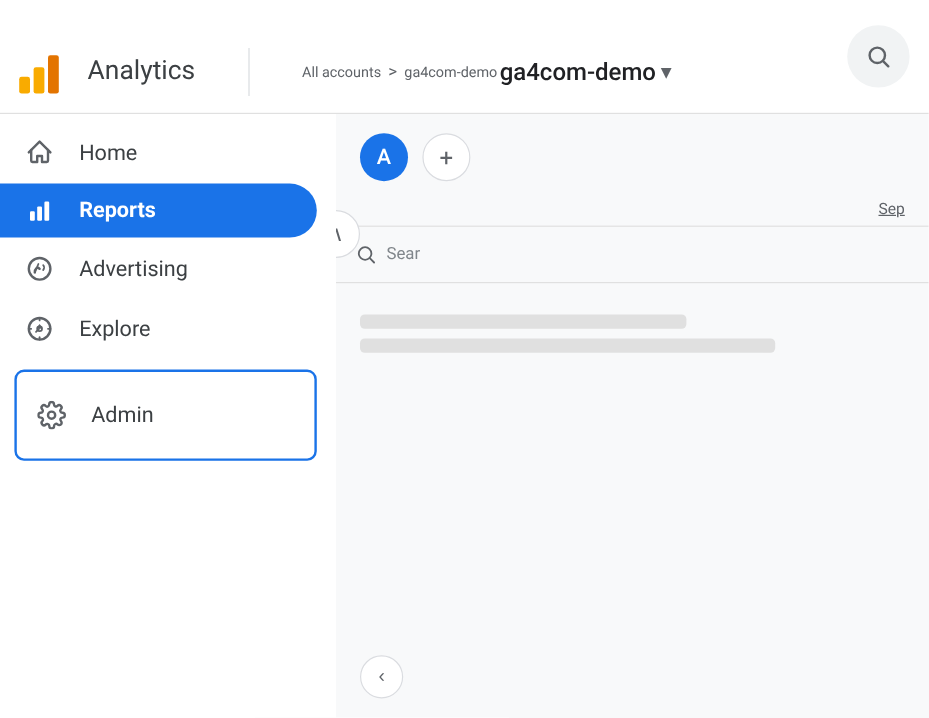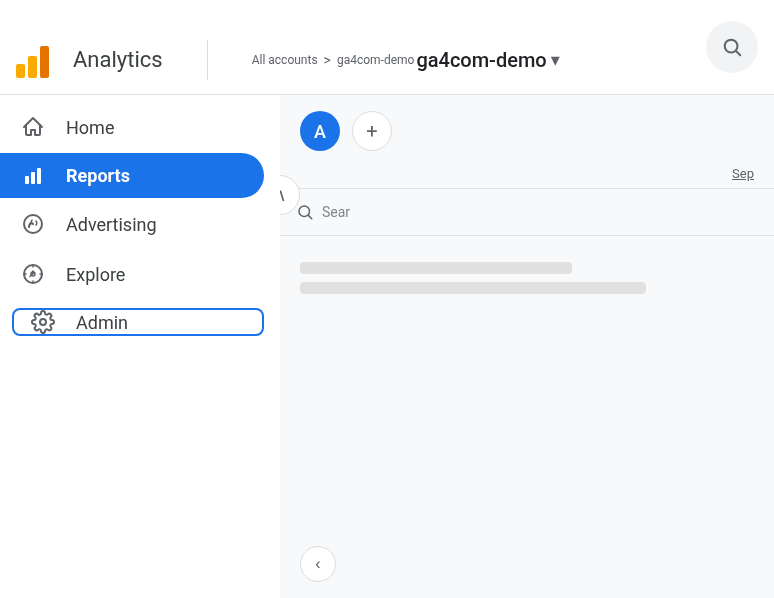--- a/index.html
+++ b/index.html
@@ -157,21 +157,21 @@
     .nav-item.active .nav-label {
       color: #fff;
       font-weight: 700;
     }
 
     
     .admin-item {
       border: 2.5px solid #1a73e8;
       border-radius: 8px;
       margin: 8px 16px 20px 12px;
-      padding: 0 16px;
+      padding: 24px 16px;
       cursor: pointer;
       display: flex;
       align-items: center;
       gap: 20px;
       background: #fff;
     }
 
     .reports-bars {
       display: flex;
       align-items: flex-end;

